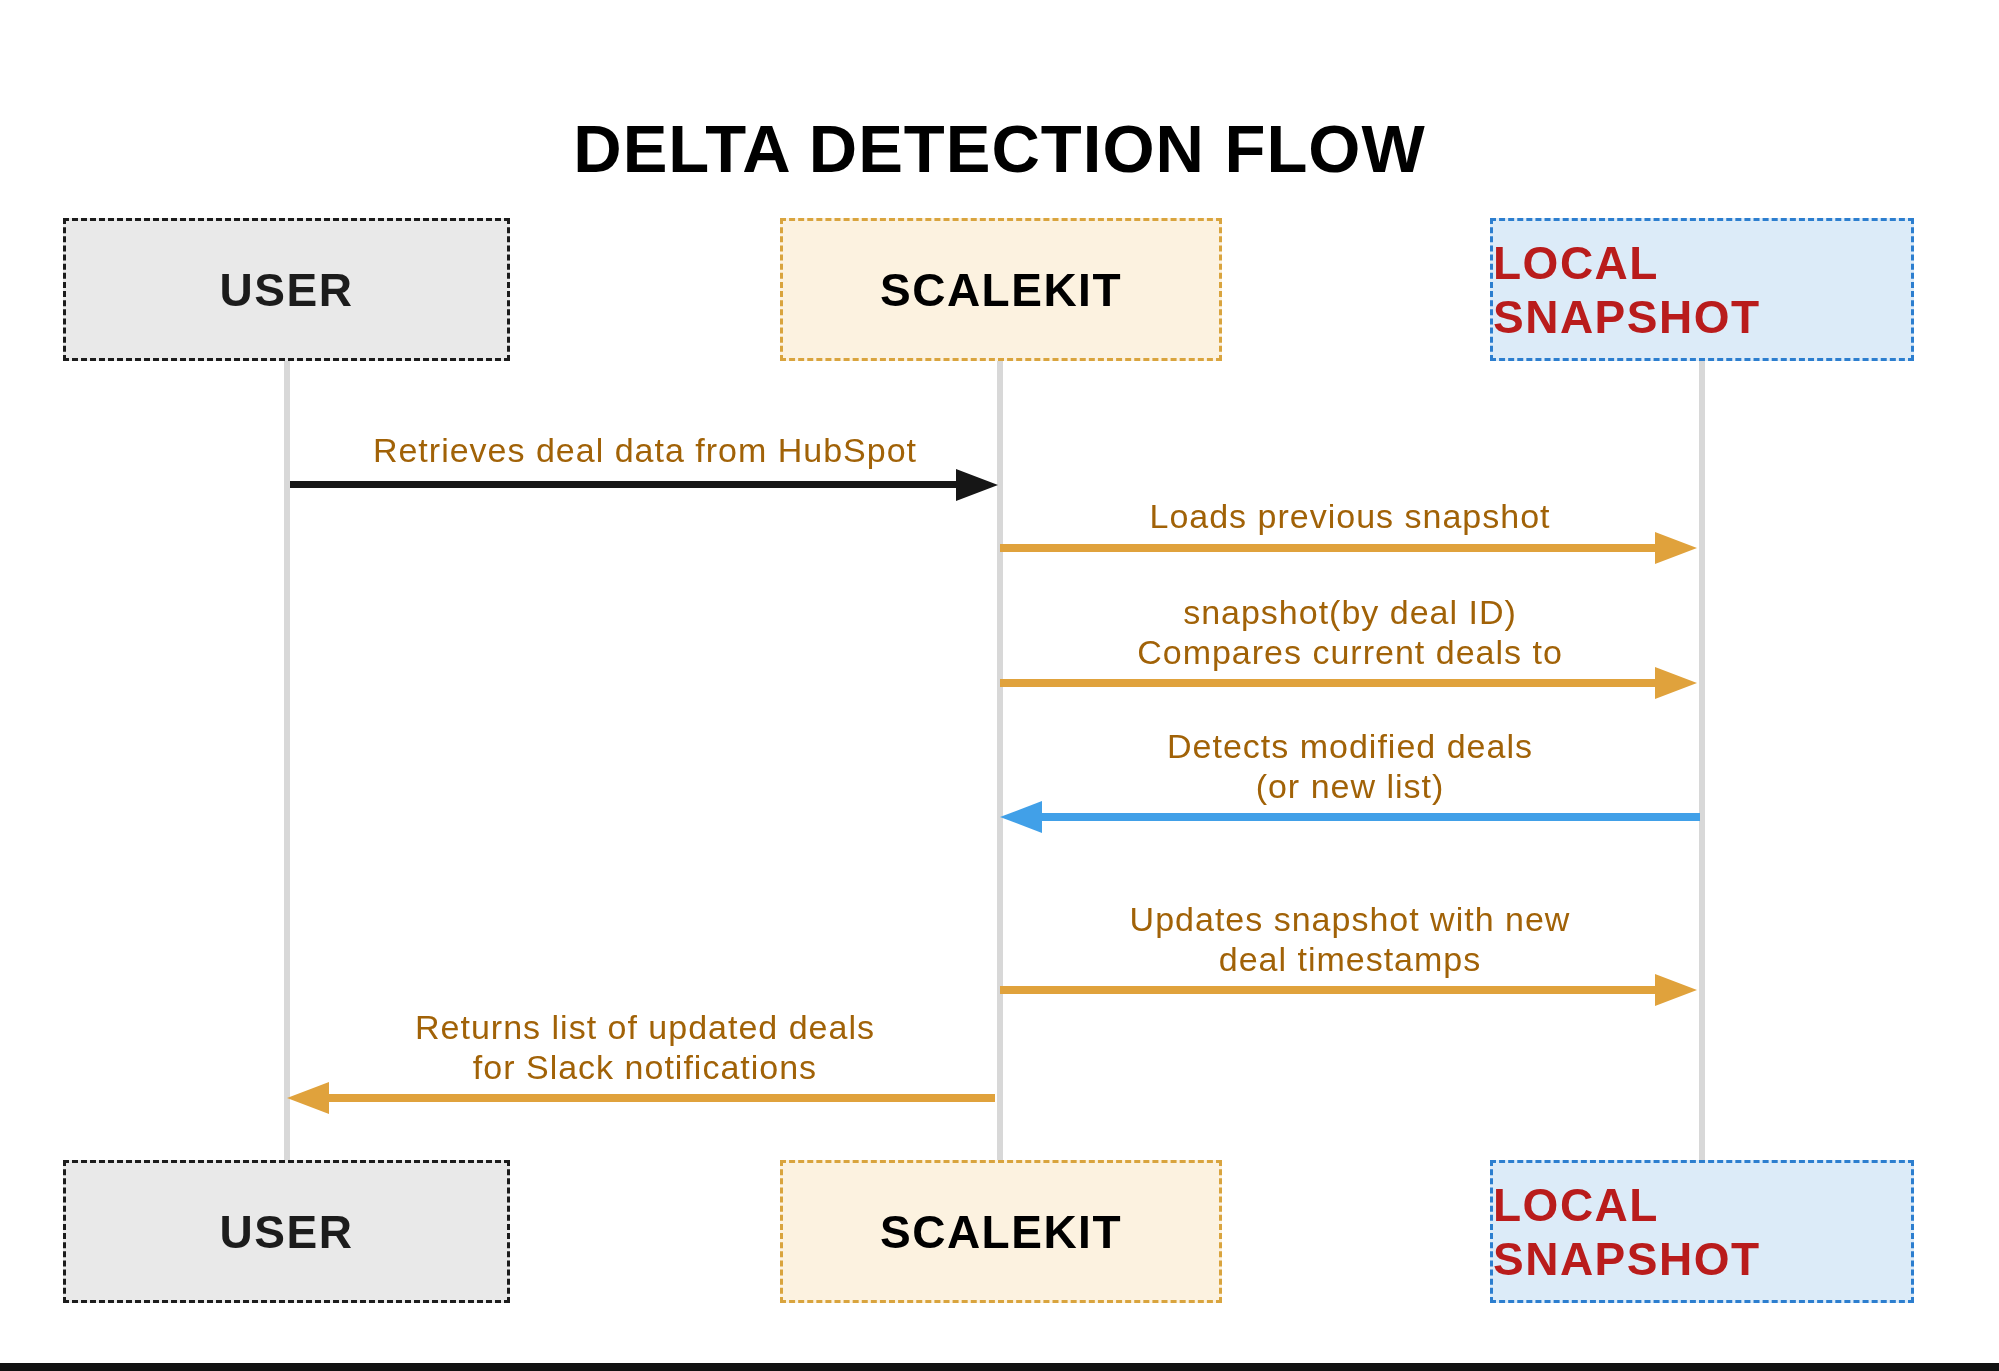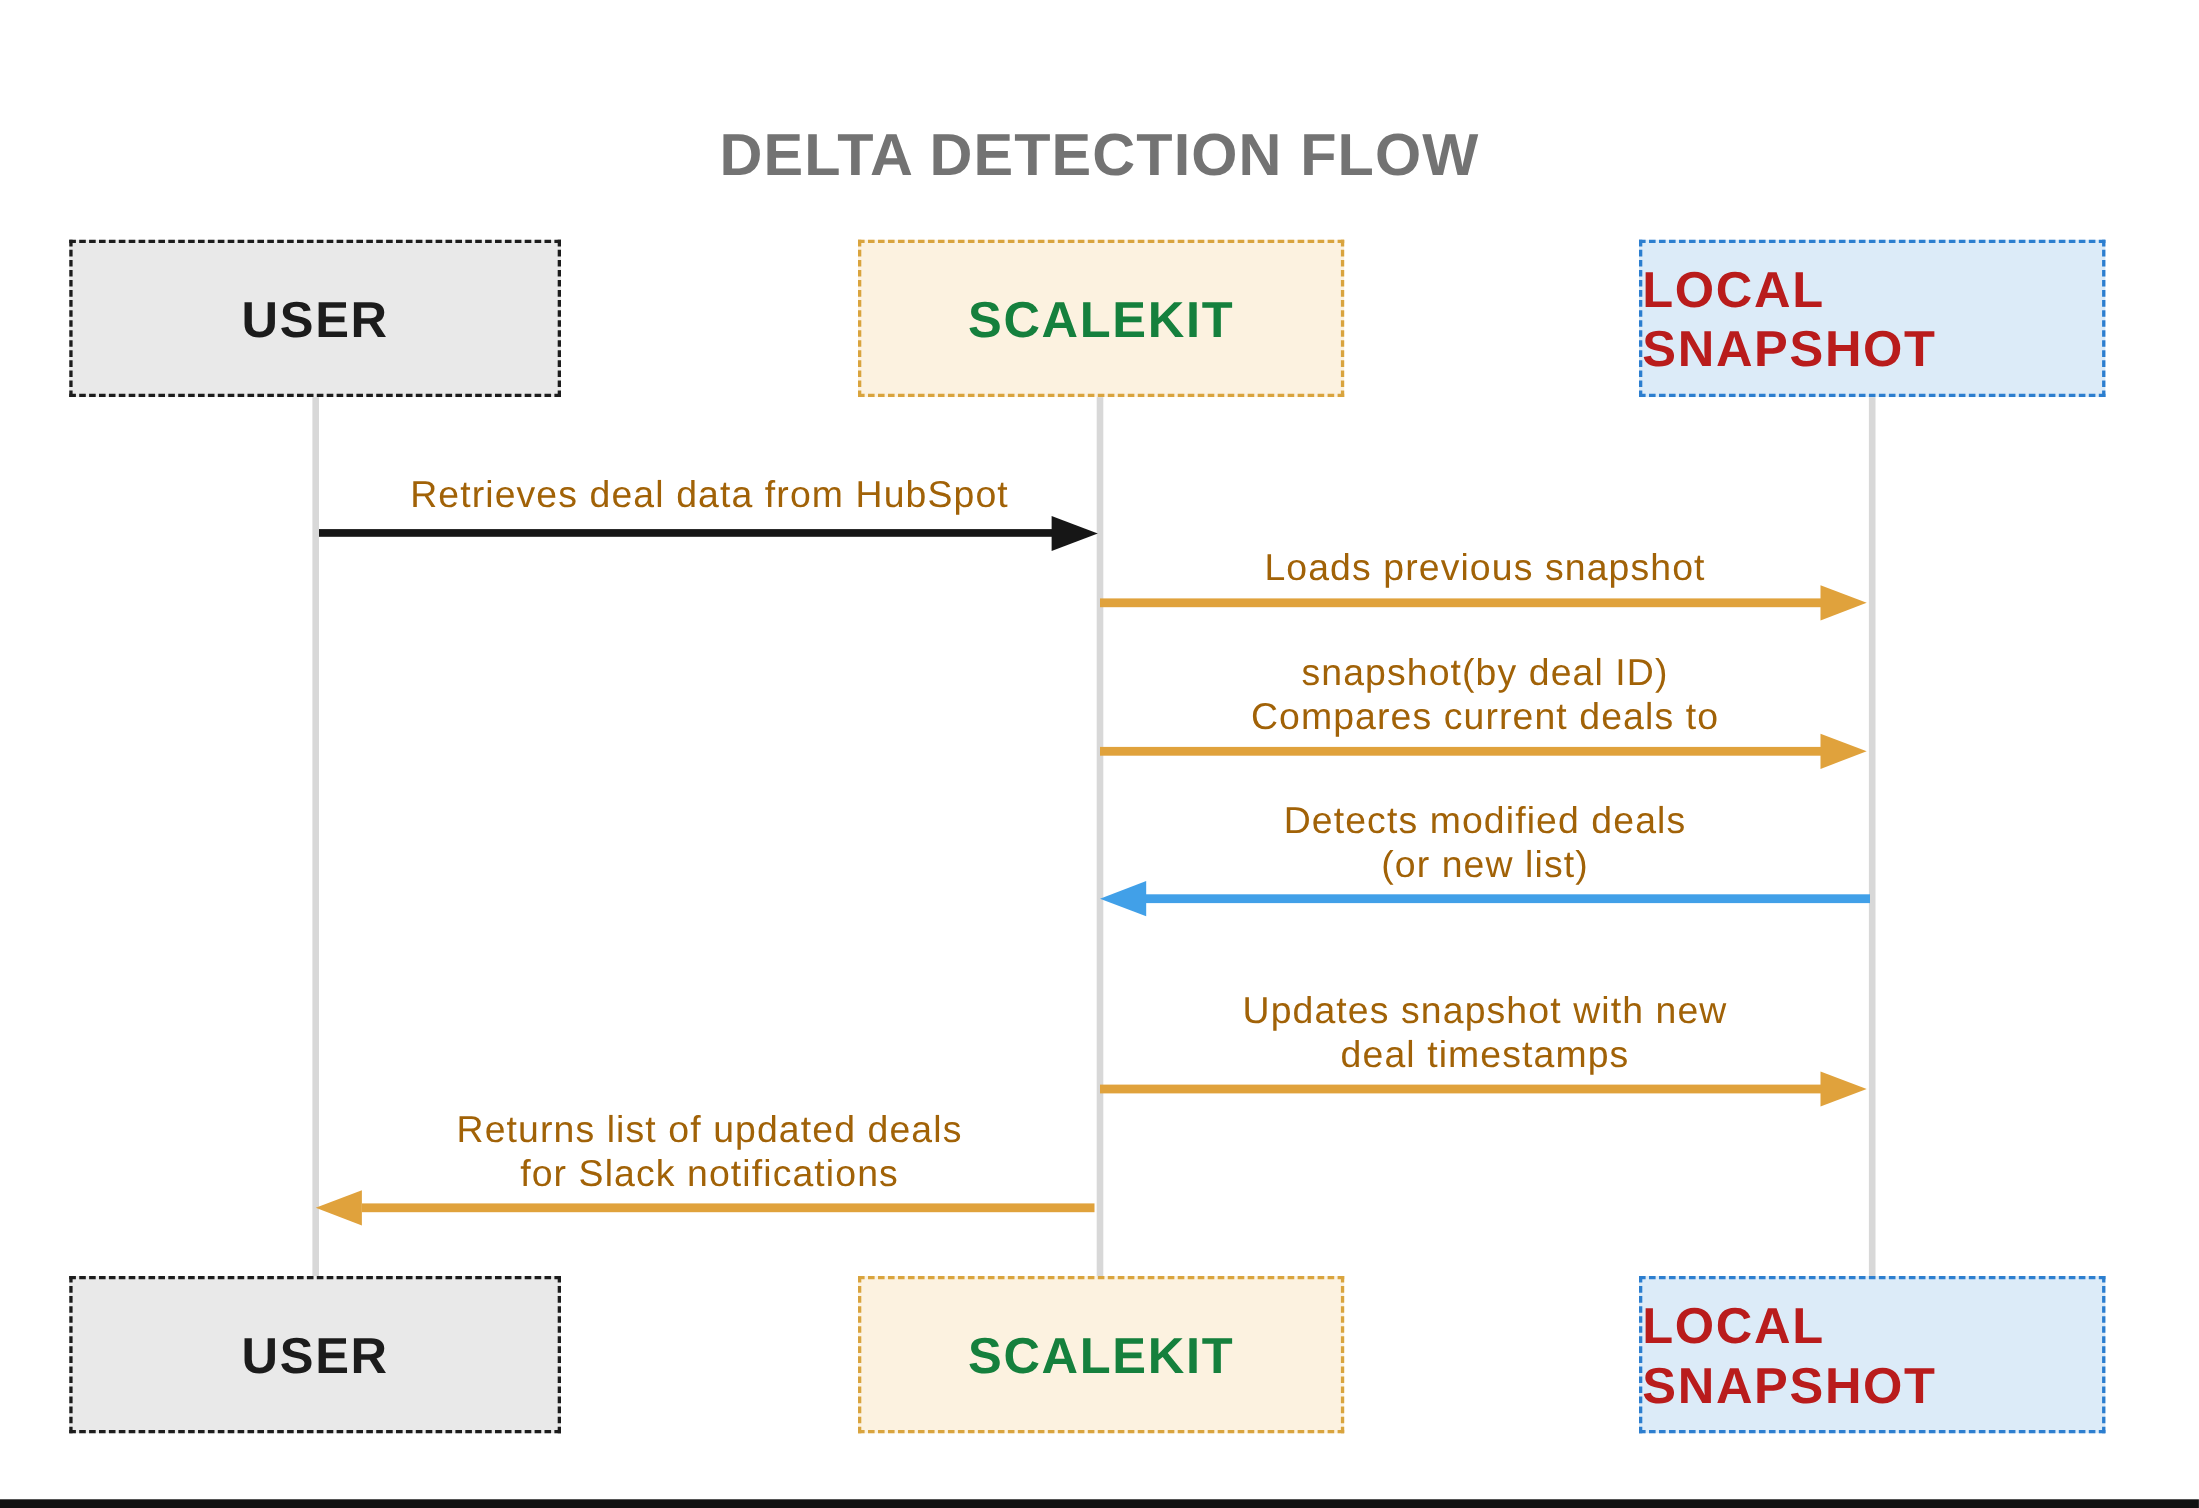--- a/index.html
+++ b/index.html
@@ -8,24 +8,24 @@
     position:relative;
     width:1999px;
     height:1371px;
     background:#ffffff;
     overflow:hidden;
   }
   .diagram-title{
     position:absolute;
     left:0; right:0; top:110px;
     text-align:center;
-    font-size:54px;
+    font-size:67px;
     font-weight:bold;
     letter-spacing:1px;
-    color:#737373;
+    color:#000000;
   }
   
   .lifeline{
     position:absolute;
     top:361px;
     width:6px;
     height:799px;
     background:#d8d8d8;
   }
   .lifeline.user{left:284px;}
@@ -41,21 +41,21 @@
     justify-content:center;
     font-weight:bold;
     font-size:46px;
     letter-spacing:1.5px;
     box-sizing:border-box;
     border:3px dashed #222;
   }
   .row-top{top:218px;}
   .row-bottom{top:1160px;}
   .actor-user{left:63px;width:447px;background:#e9e9e9;border-color:#1c1c1c;color:#1c1c1c;}
-  .actor-scalekit{left:780px;width:442px;background:#fcf2e0;border-color:#d9a43e;color:#15803d;}
+  .actor-scalekit{left:780px;width:442px;background:#fcf2e0;border-color:#d9a43e;color:#000000;}
   .actor-local{left:1490px;width:424px;background:#dcebf8;border-color:#2c7ecf;color:#b91c1c;}
 
   
   .msg-label{
     position:absolute;
     text-align:center;
     font-size:34px;
     line-height:40px;
     letter-spacing:1px;
     color:#a16207;

